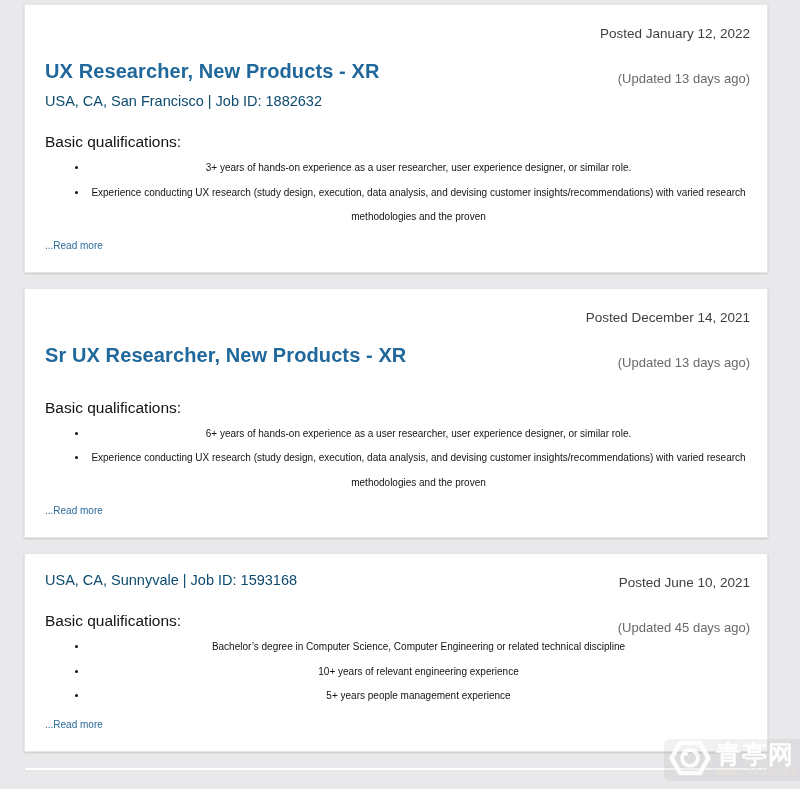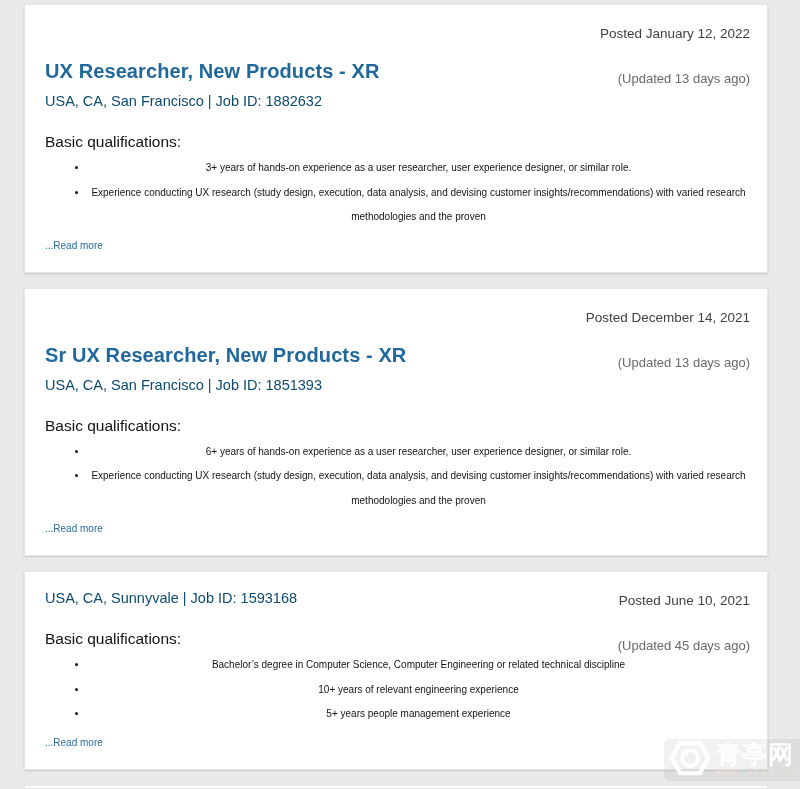--- a/index.html
+++ b/index.html
@@ -133,21 +133,20 @@
   <div class="bq-heading">Basic qualifications:</div>
   <ul class="quals">
     <li>3+ years of hands-on experience as a user researcher, user experience designer, or similar role.</li>
     <li>Experience conducting UX research (study design, execution, data analysis, and devising customer insights/recommendations) with varied research methodologies and the proven</li>
   </ul>
   <a class="read-more">...Read more</a>
 </div>
 
 <div class="card">
   <a class="job-title">Sr UX Researcher, New Products - XR</a>
-  <div class="meta-line">USA, CA, San Francisco | Job ID: 1851393</div>
   <div class="right-col">
     <div class="posted">Posted December 14, 2021</div>
     <div class="updated">(Updated 13 days ago)</div>
   </div>
   <div class="bq-heading">Basic qualifications:</div>
   <ul class="quals">
     <li>6+ years of hands-on experience as a user researcher, user experience designer, or similar role.</li>
     <li>Experience conducting UX research (study design, execution, data analysis, and devising customer insights/recommendations) with varied research methodologies and the proven</li>
   </ul>
   <a class="read-more">...Read more</a>

